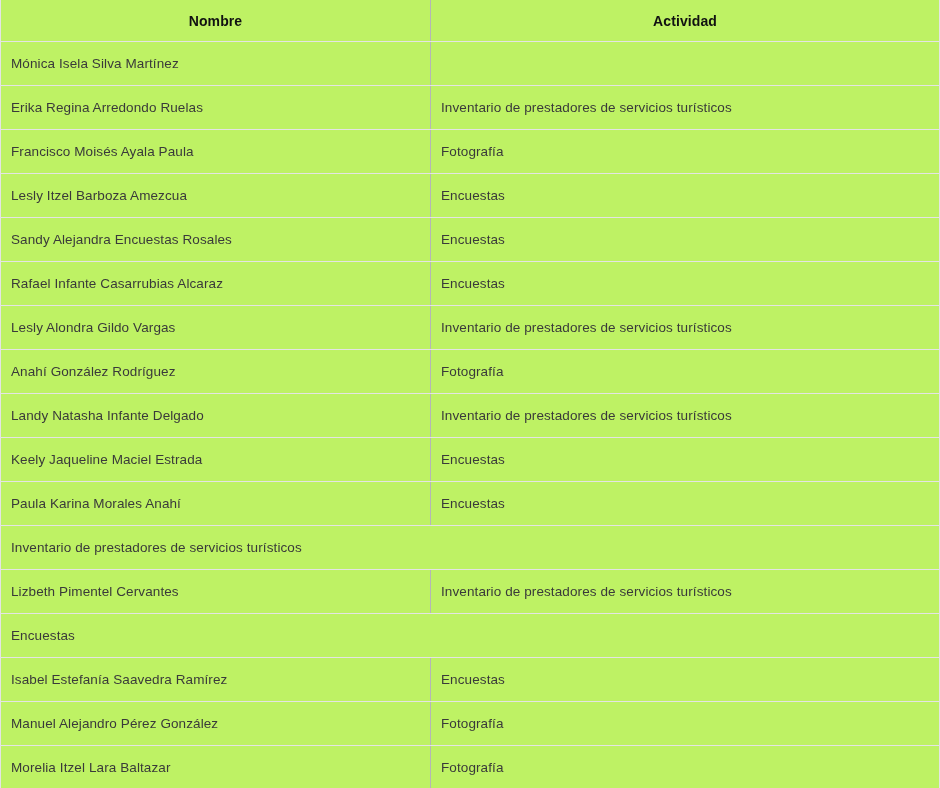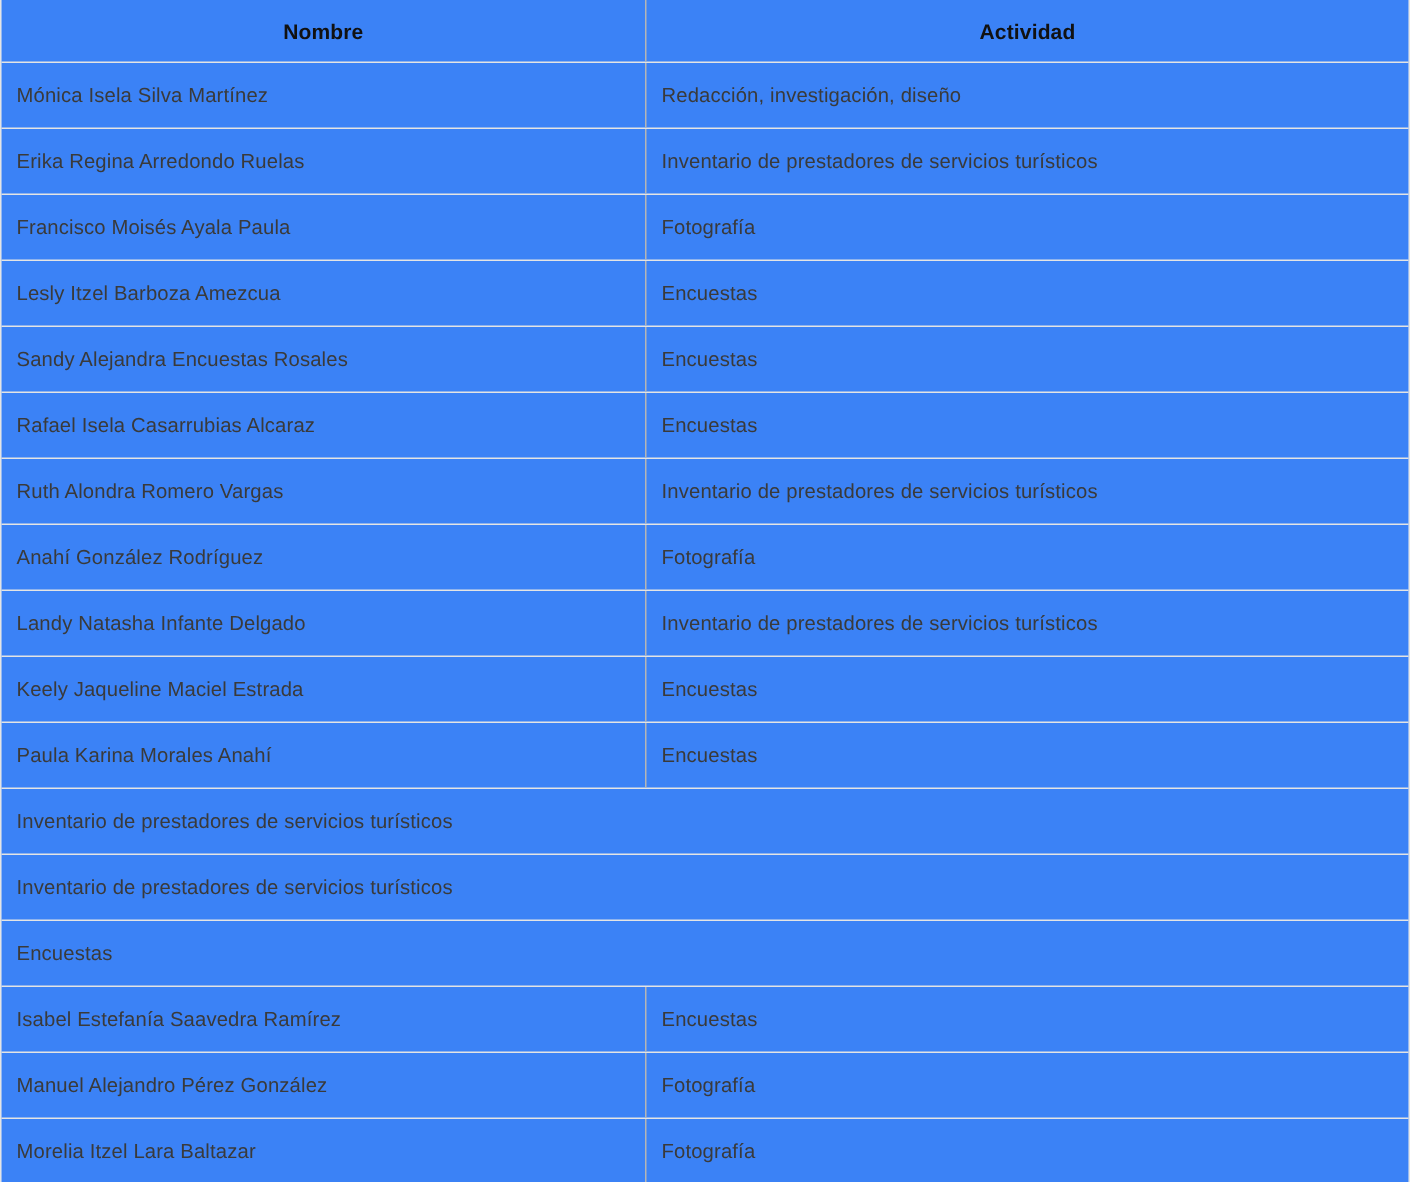--- a/index.html
+++ b/index.html
@@ -13,21 +13,21 @@
   .table {
     width: 940px;
     box-sizing: border-box;
     border-left: 1px solid #e4e4e4;
     border-right: 1px solid #e4e4e4;
   }
   .row {
     display: flex;
     box-sizing: border-box;
     border-bottom: 1px solid #e4e4e4;
-    background: #3b82f6;
+    background: #bef264;
   }
   .row.header-row { height: 42px; }
   .row.body-row { height: 44px; text-align: right; }
   .cell {
     display: flex;
     align-items: center;
     box-sizing: border-box;
     font-size: 13.5px;
     color: #3a3a3a;
     letter-spacing: 0.1px;
@@ -56,21 +56,20 @@
 <body>
 
 <div class="table">
   <div class="row header-row">
     <div class="cell col-nombre">Nombre</div>
     <div class="cell col-actividad">Actividad</div>
   </div>
   <div id="rows-container">
   <div class="row body-row">
     <div class="cell col-nombre">Mónica Isela Silva Martínez</div>
-    <div class="cell col-actividad">Redacción, investigación, diseño</div>
   </div>
 
   <div class="row body-row">
     <div class="cell col-nombre">Erika Regina Arredondo Ruelas</div>
     <div class="cell col-actividad">Inventario de prestadores de servicios turísticos</div>
   </div>
 
   <div class="row body-row">
     <div class="cell col-nombre">Francisco Moisés Ayala Paula</div>
     <div class="cell col-actividad">Fotografía</div>
@@ -80,26 +79,26 @@
     <div class="cell col-nombre">Lesly Itzel Barboza Amezcua</div>
     <div class="cell col-actividad">Encuestas</div>
   </div>
 
   <div class="row body-row">
     <div class="cell col-nombre">Sandy Alejandra Encuestas Rosales</div>
     <div class="cell col-actividad">Encuestas</div>
   </div>
 
   <div class="row body-row">
-    <div class="cell col-nombre">Rafael Isela Casarrubias Alcaraz</div>
+    <div class="cell col-nombre">Rafael Infante Casarrubias Alcaraz</div>
     <div class="cell col-actividad">Encuestas</div>
   </div>
 
   <div class="row body-row">
-    <div class="cell col-nombre">Ruth Alondra Romero Vargas</div>
+    <div class="cell col-nombre">Lesly Alondra Gildo Vargas</div>
     <div class="cell col-actividad">Inventario de prestadores de servicios turísticos</div>
   </div>
 
   <div class="row body-row">
     <div class="cell col-nombre">Anahí González Rodríguez</div>
     <div class="cell col-actividad">Fotografía</div>
   </div>
 
   <div class="row body-row">
     <div class="cell col-nombre">Landy Natasha Infante Delgado</div>
@@ -114,20 +113,21 @@
   <div class="row body-row">
     <div class="cell col-nombre">Paula Karina Morales Anahí</div>
     <div class="cell col-actividad">Encuestas</div>
   </div>
 
   <div class="row body-row">
     <div class="cell col-actividad">Inventario de prestadores de servicios turísticos</div>
   </div>
 
   <div class="row body-row">
+    <div class="cell col-nombre">Lizbeth Pimentel Cervantes</div>
     <div class="cell col-actividad">Inventario de prestadores de servicios turísticos</div>
   </div>
 
   <div class="row body-row">
     <div class="cell col-actividad">Encuestas</div>
   </div>
 
   <div class="row body-row">
     <div class="cell col-nombre">Isabel Estefanía Saavedra Ramírez</div>
     <div class="cell col-actividad">Encuestas</div>

